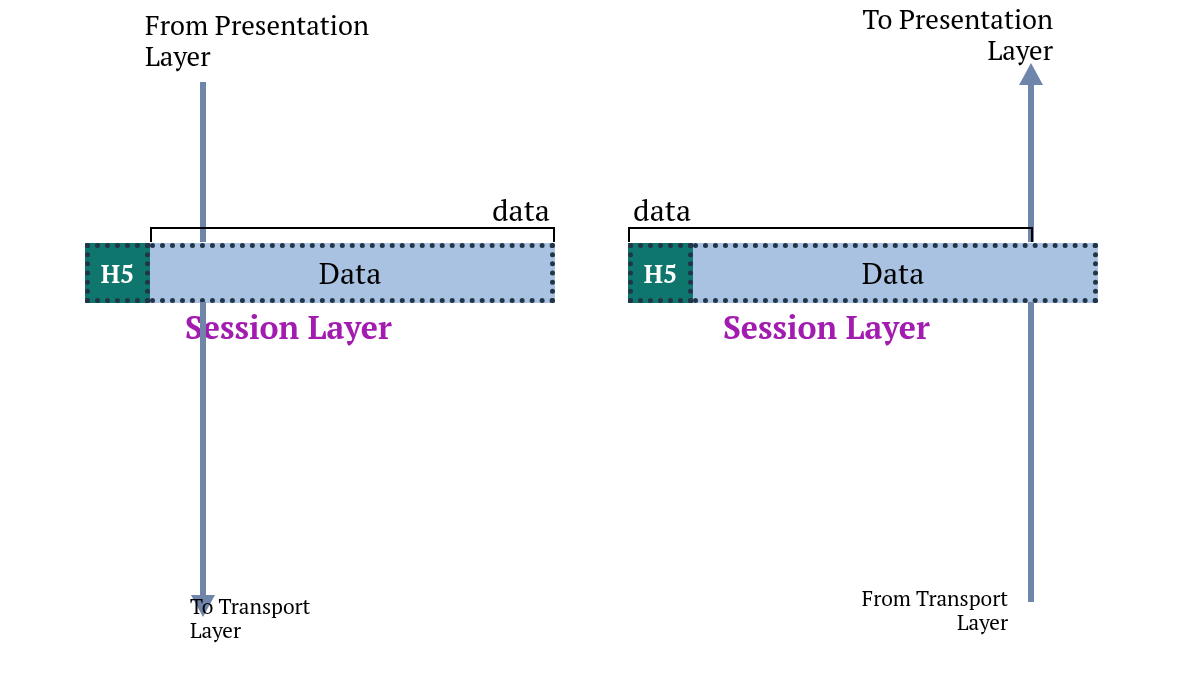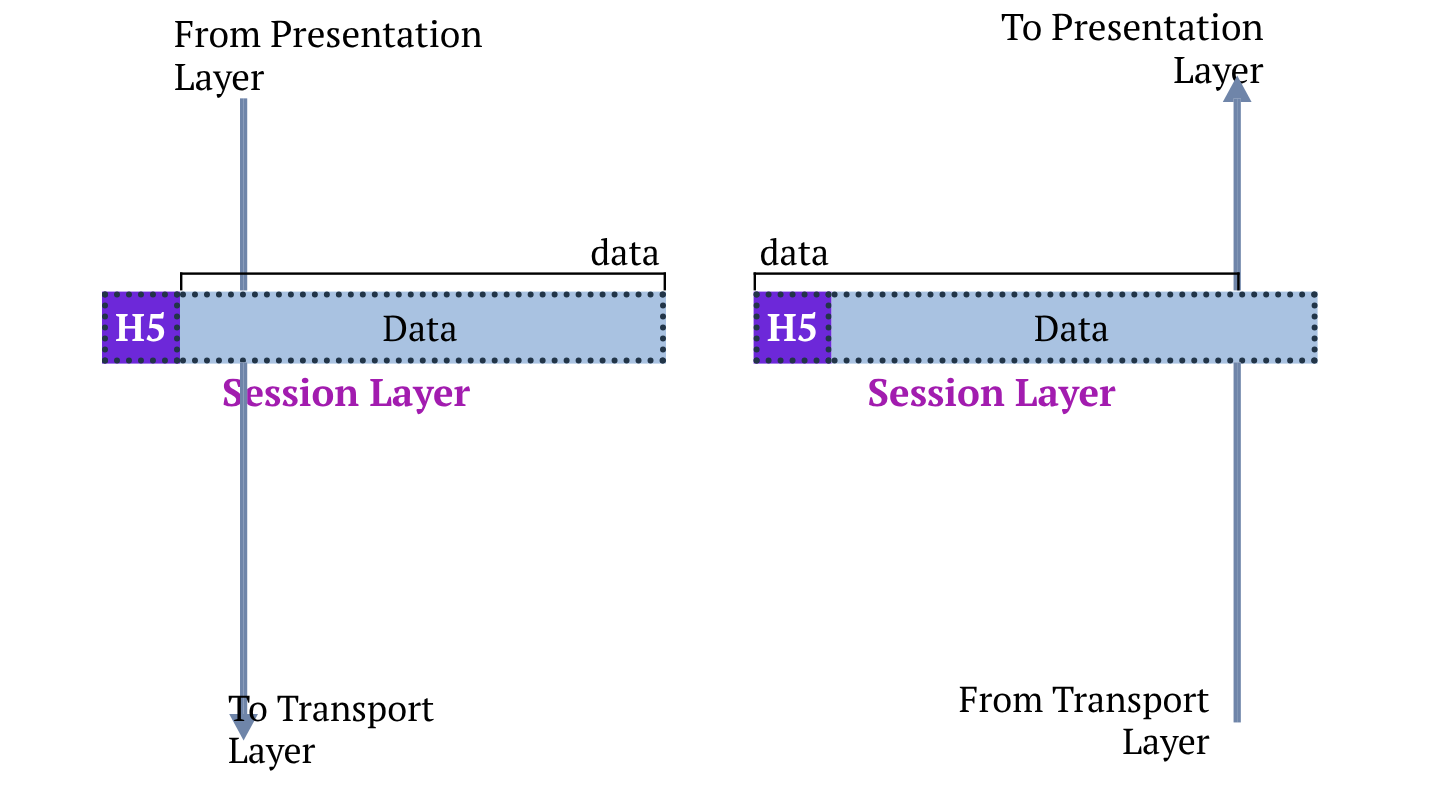--- a/index.html
+++ b/index.html
@@ -16,31 +16,31 @@
     width: 520px;
     top: 0;
     height: 675px;
   }
   .side.left  { left: 70px; }
   .side.right { left: 608px; }
 
   
   .top-label {
     position: absolute;
-    font-size: 31px;
+    font-size: 27px;
     line-height: 1.15;
     color: #000;
   }
   .left .top-label { left: 75px; top: 10px; text-align: left; }
   .right .top-label { right: 75px; top: 4px; text-align: right; }
 
   
   .bot-label {
     position: absolute;
-    font-size: 30px;
+    font-size: 21px;
     line-height: 1.15;
     color: #000;
   }
   .left .bot-label { left: 120px; bottom: 33px; text-align: left; }
   .right .bot-label { right: 120px; bottom: 41px; text-align: right; }
 
   
   .arrow-top {
     position: absolute;
     top: 82px;
@@ -105,24 +105,24 @@
     position: absolute;
     top: 243px;
     display: flex;
     height: 60px;
   }
   .left  .packet { left: 15px; }
   .right .packet { left: 20px; }
 
   .h5 {
     width: 65px;
-    background: #6d28d9;
+    background: #0f766e;
     color: #fff;
     font-weight: bold;
-    font-size: 32px;
+    font-size: 25px;
     display: flex;
     align-items: center;
     justify-content: center;
     border: 5px dotted #223548;
   }
   .databox {
     width: 405px;
     background: #a9c2e1;
     color: #000;
     font-size: 30px;

